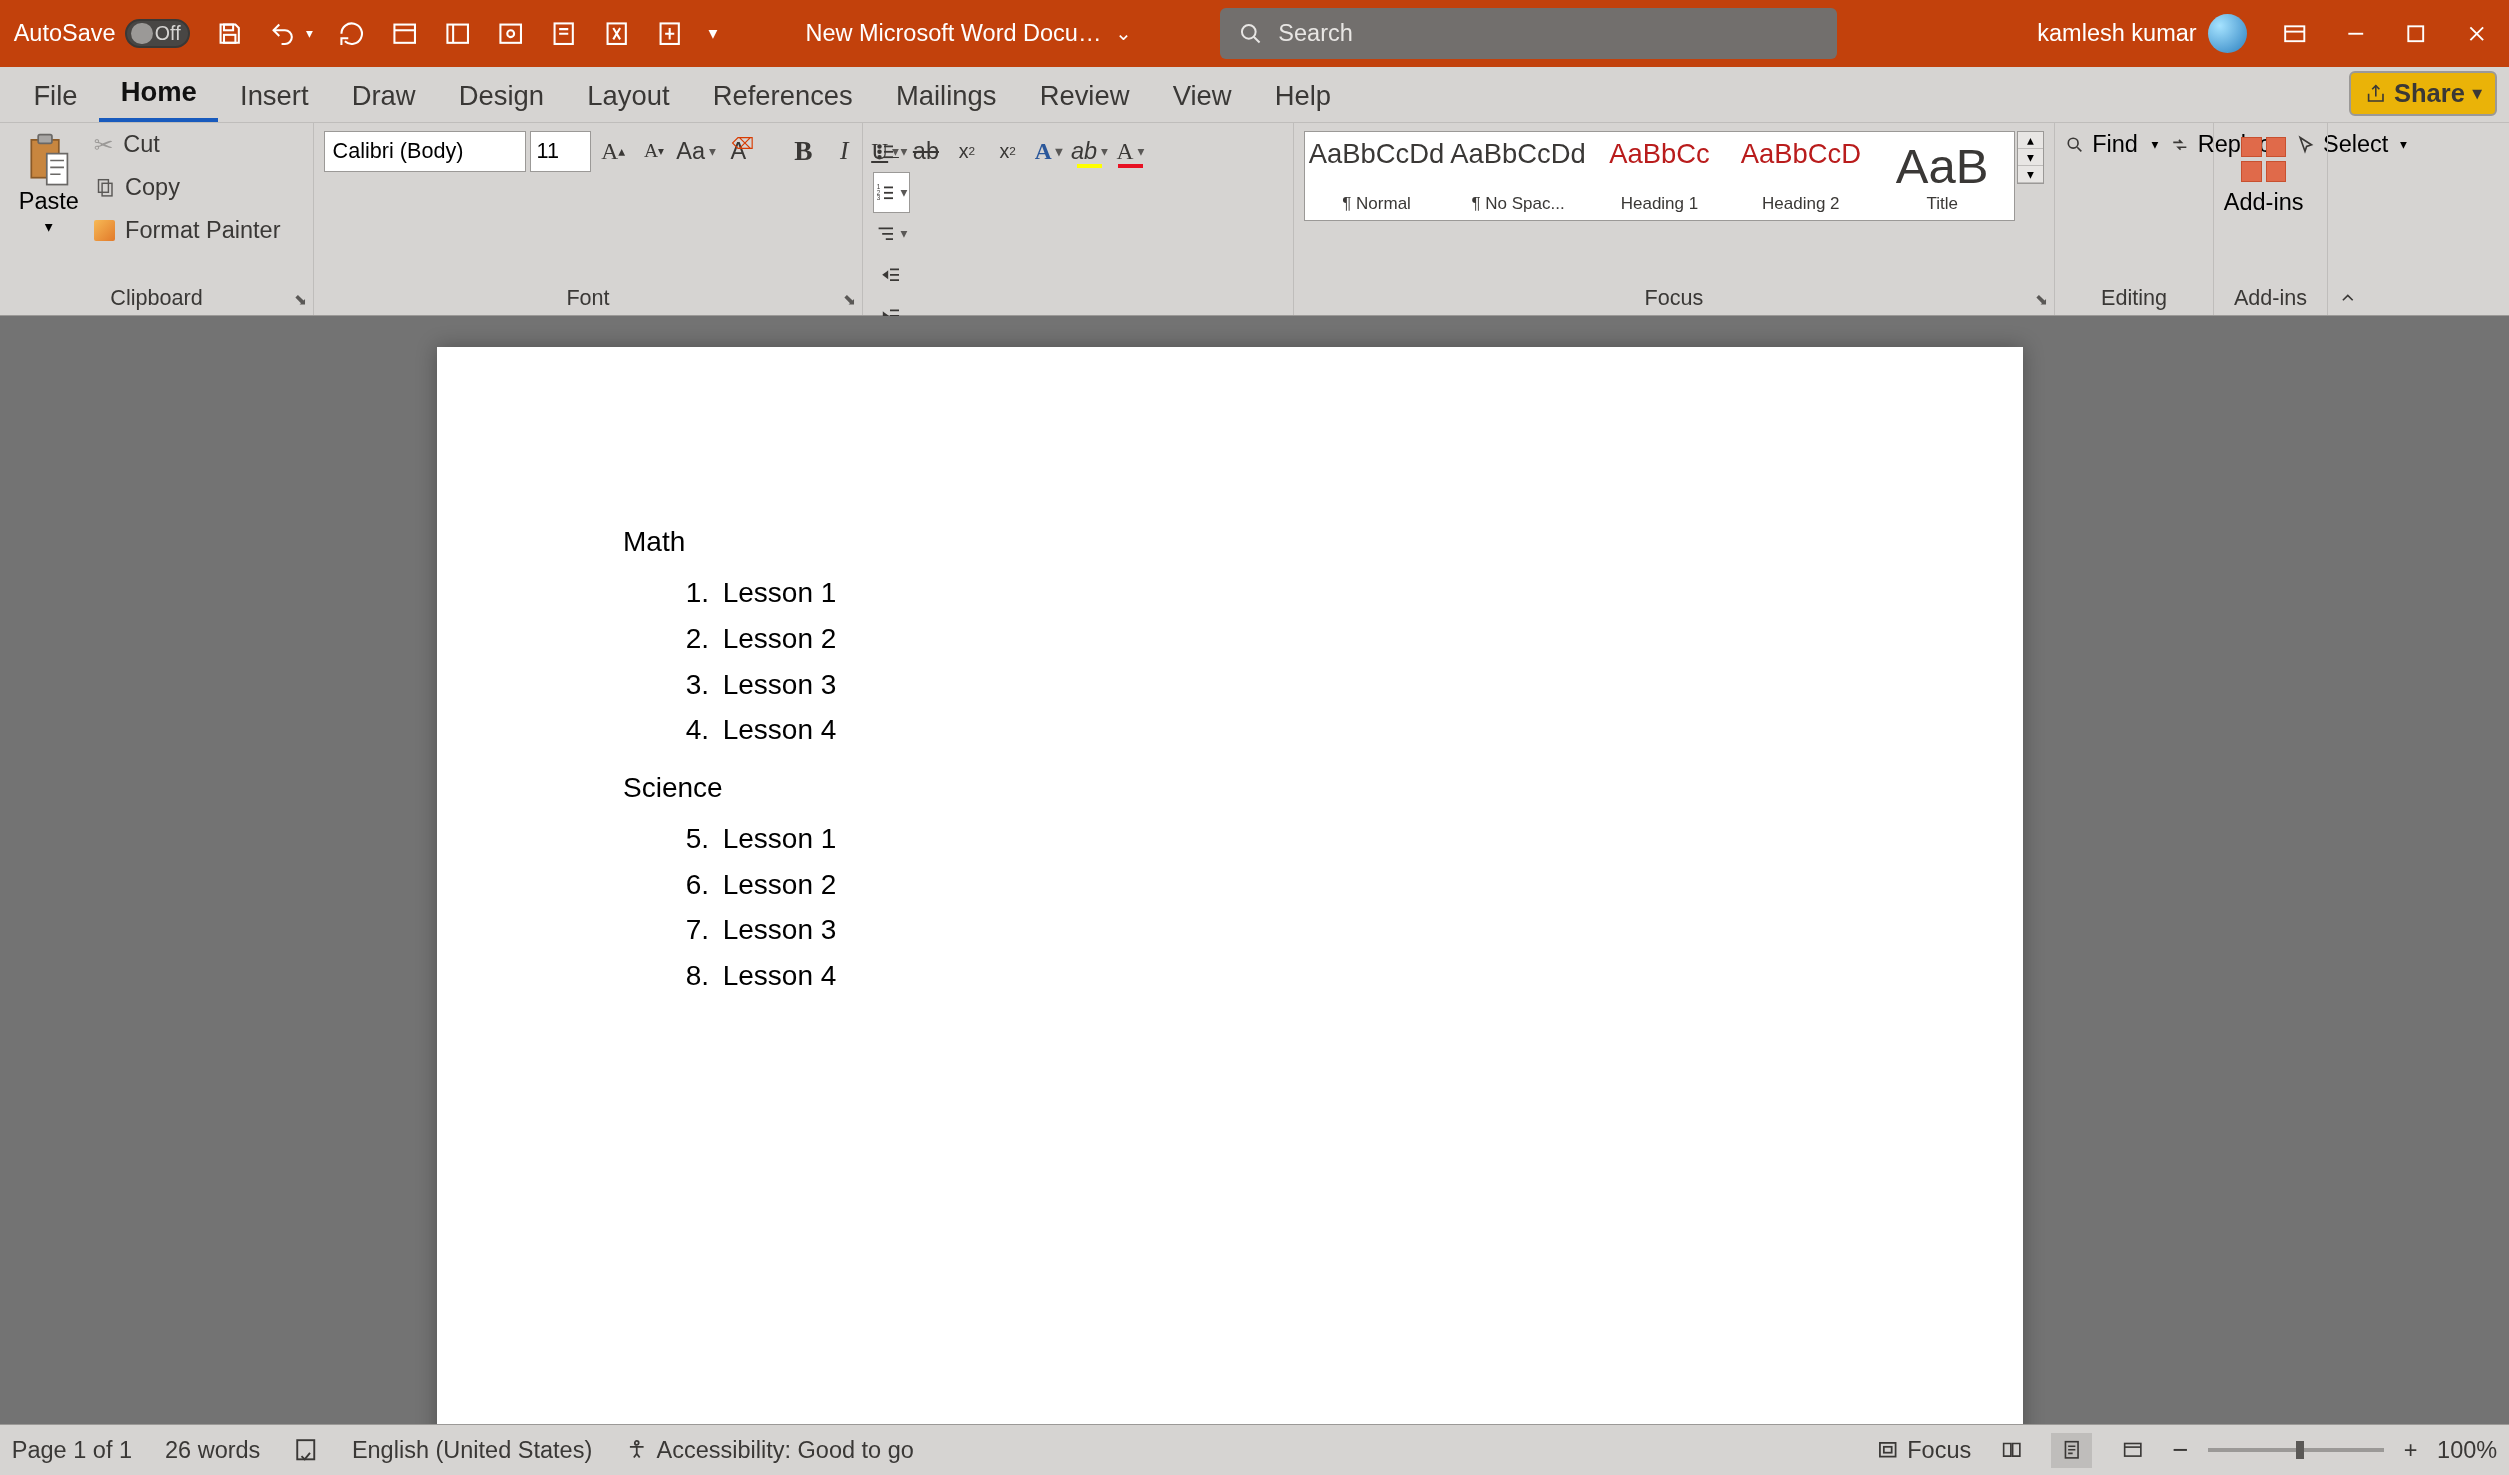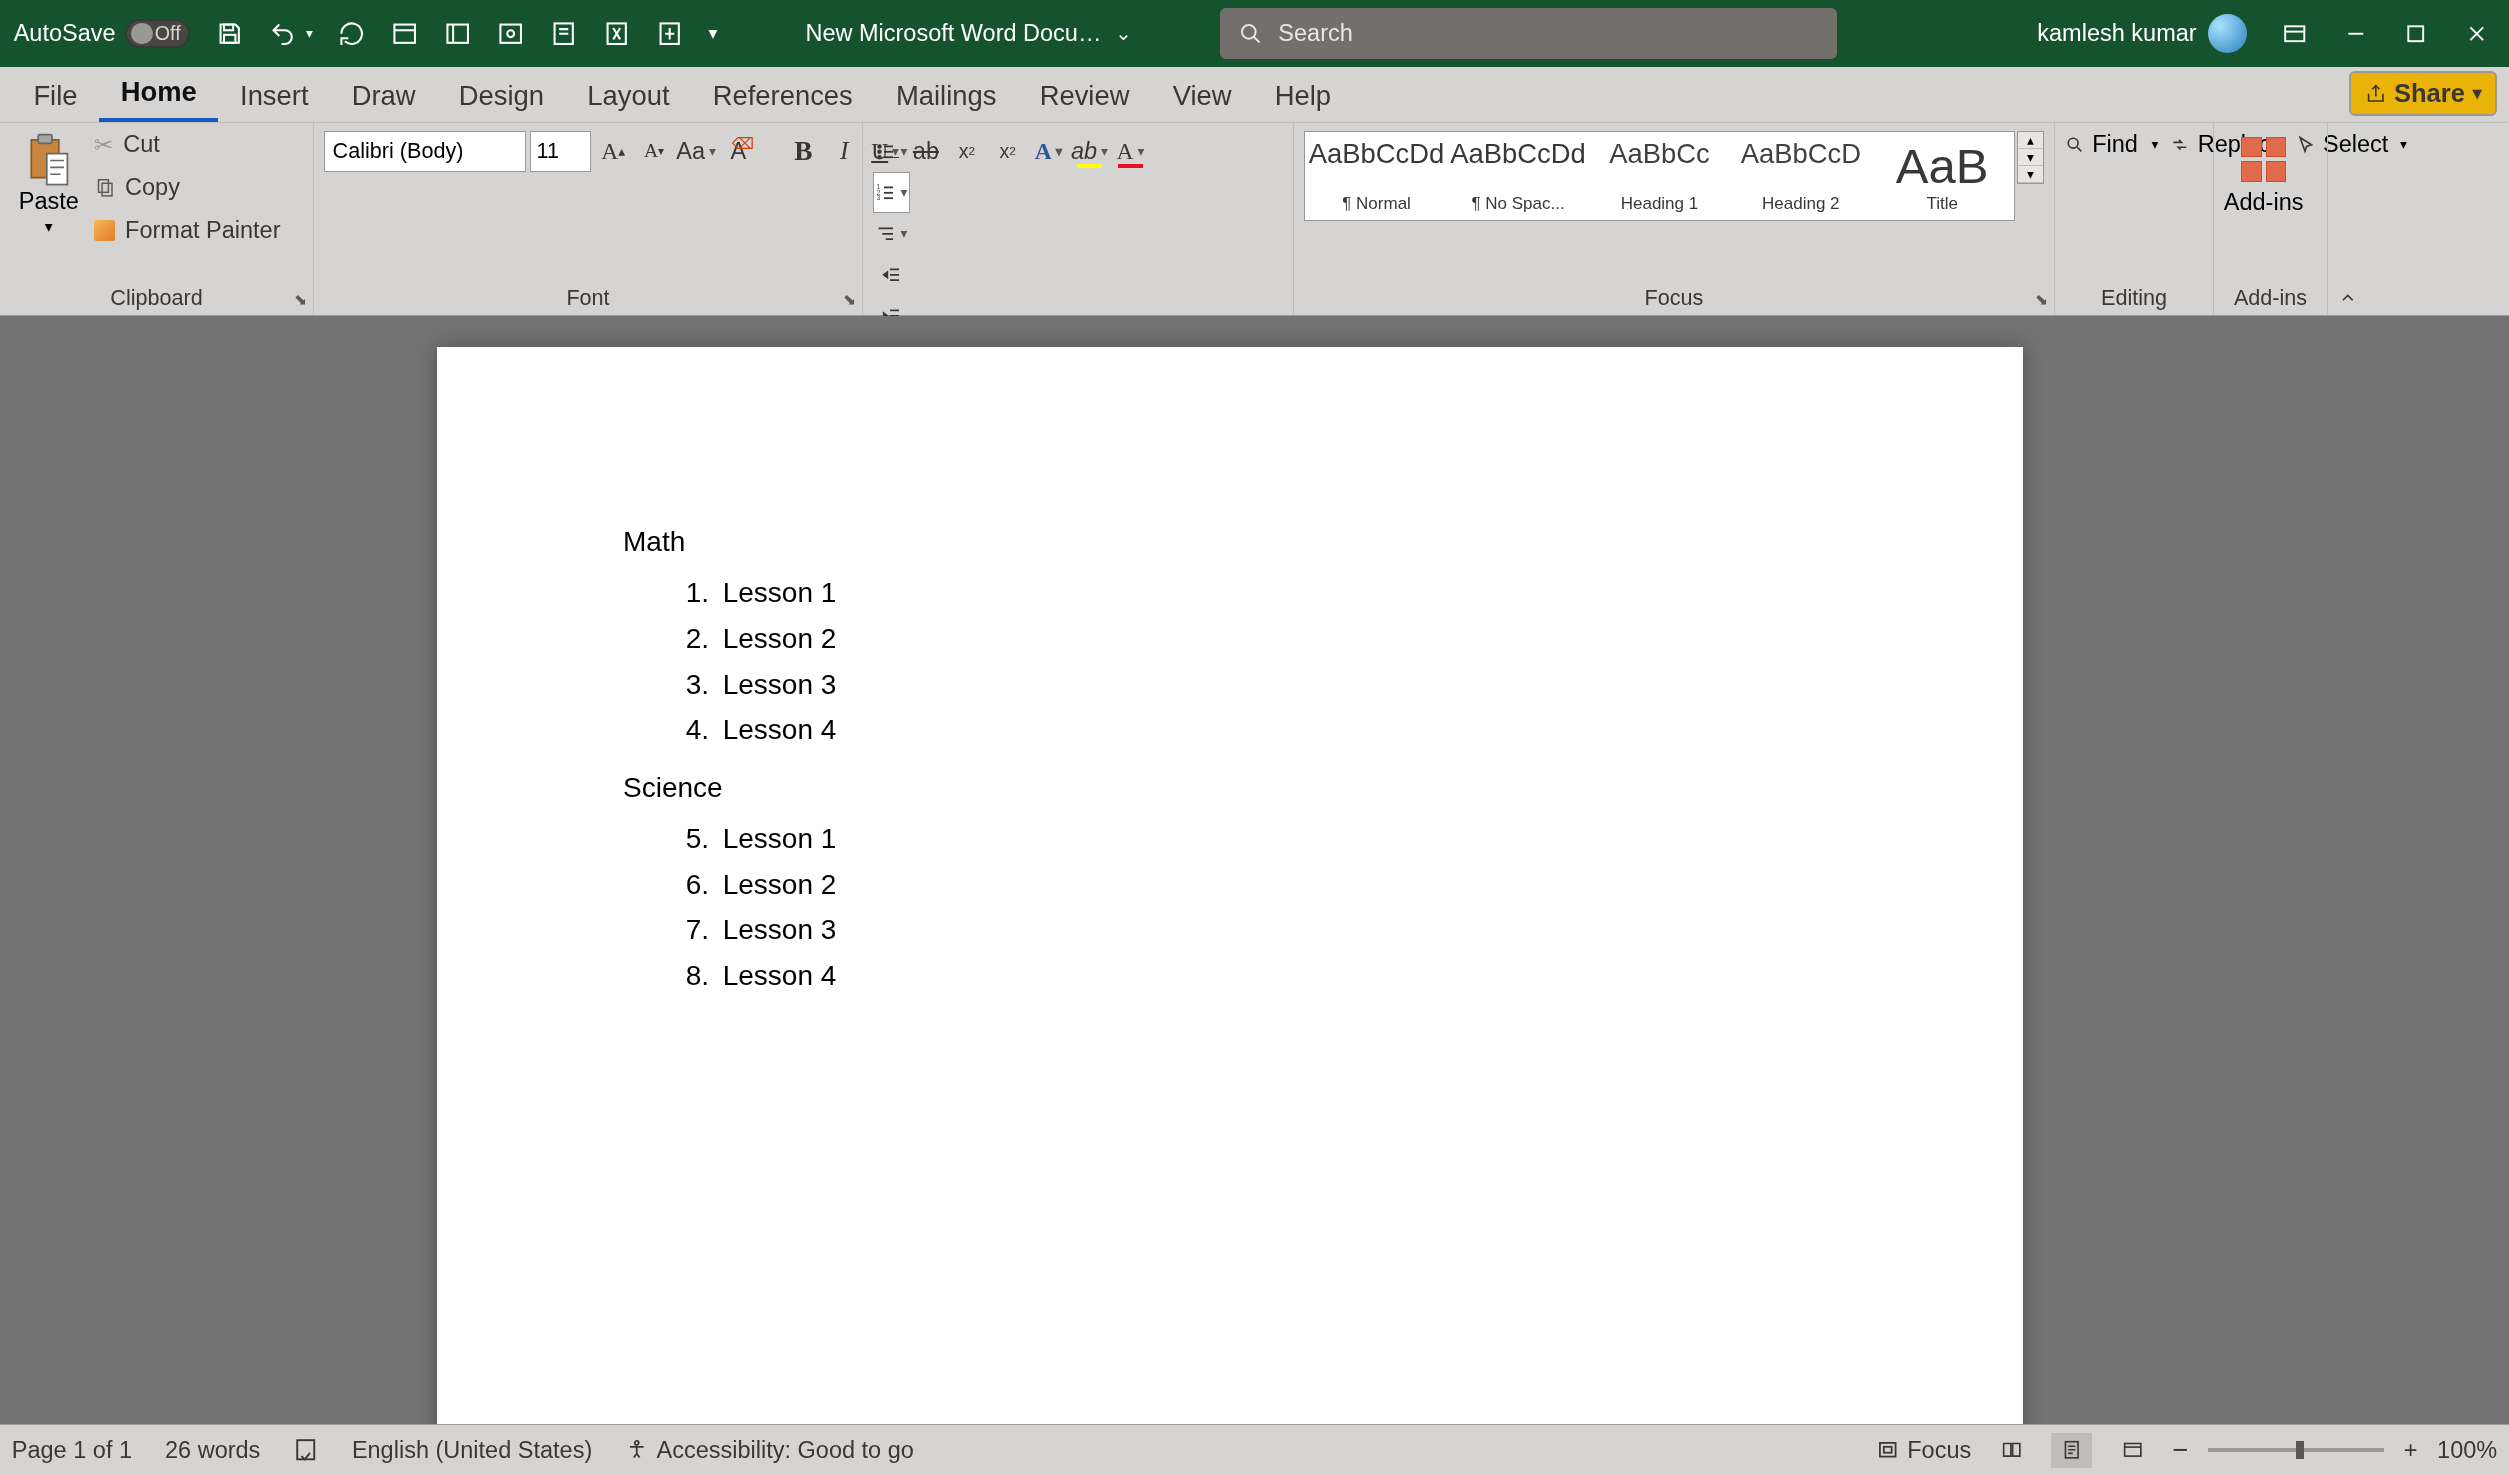--- a/index.html
+++ b/index.html
@@ -1,19 +1,19 @@
 <!DOCTYPE html>
 <html><head>
 <meta charset="utf-8">
 <style>
 * { margin: 0; padding: 0; box-sizing: border-box; font-family: "Segoe UI", Arial, sans-serif; }
 body { background: #737373; width: 2509px; height: 1475px; overflow: hidden; position: relative; }
 
 
-.titlebar { height: 67px; background: #14532d; display: flex; align-items: center; color: #fff; font-size: 23.5px; }
+.titlebar { height: 67px; background: #c2410c; display: flex; align-items: center; color: #fff; font-size: 23.5px; }
 .titlebar .autosave { display: flex; align-items: center; gap: 9.8px; padding-left: 13.7px; }
 .titlebar .toggle { width: 65px; height: 29px; border-radius: 14.7px; background: #484644; border: 2px solid #3a3836; display: flex; align-items: center; position: relative; }
 .titlebar .toggle .knob { width: 21.6px; height: 21.6px; background: #9b9997; border-radius: 50%; margin-left: 3.9px; }
 .titlebar .toggle .label { position: absolute; right: 7.8px; font-size: 19.6px; color: #d6d4d2; }
 .titlebar .qat { display: flex; align-items: center; gap: 25.5px; margin-left: 25.5px; }
 .titlebar .qat .icon { color: #fff; cursor: pointer; }
 .titlebar .doc-title { flex: 0 0 auto; margin-left: 88px; display: flex; align-items: center; gap: 13.7px; color: #fff; }
 .titlebar .doc-title .chev { font-size: 19.6px; }
 .titlebar .search { flex: 0 0 auto; margin-left: 88px; width: 617px; height: 51px; background: #726f6d; border-radius: 5.9px; display: flex; align-items: center; gap: 15.7px; padding: 0 19.6px; color: #e8e6e4; }
 .titlebar .right { margin-left: auto; display: flex; align-items: center; gap: 35px; padding-right: 19.6px; }
@@ -74,21 +74,21 @@
 .align-left span:nth-child(2), .align-left span:nth-child(4) { width: 70%; }
 .align-right span:nth-child(2), .align-right span:nth-child(4) { width: 70%; margin-left: auto; }
 .align-center span:nth-child(2), .align-center span:nth-child(4) { width: 70%; margin: 0 auto; }
 
 
 .grp-styles { width: 761px; }
 .grp-styles .body { align-items: stretch; }
 .styles-gallery { flex: 1; display: flex; gap: 2px; background: #fff; border: 1px solid #9b9997; padding: 2px; }
 .style-item { flex: 1; display: flex; flex-direction: column; align-items: center; justify-content: space-between; padding: 3.9px 2px; cursor: pointer; }
 .style-item .preview { font-size: 27.4px; color: #3a3836; }
-.style-item .preview.blue { color: #404040; }
+.style-item .preview.blue { color: #b91c1c; }
 .style-item .preview.big { font-size: 49px; font-family: "Calibri Light","Segoe UI Light",sans-serif; }
 .style-item .name { font-size: 17px; color: #3a3836; white-space: nowrap; overflow: hidden; }
 .styles-scroll { width: 27.4px; display: flex; flex-direction: column; border: 1px solid #9b9997; margin-left: 2px; }
 .styles-scroll div { flex: 1; display: flex; align-items: center; justify-content: center; font-size: 13.7px; cursor: pointer; background: #e8e6e4; border-bottom: 1px solid #bfbdbb; }
 
 
 .grp-editing { width: 159px; }
 .grp-editing .body { flex-direction: row; gap: 11.8px; font-size: 23.5px; }
 .grp-editing .row { display: flex; align-items: center; gap: 7.8px; cursor: pointer; }
 

